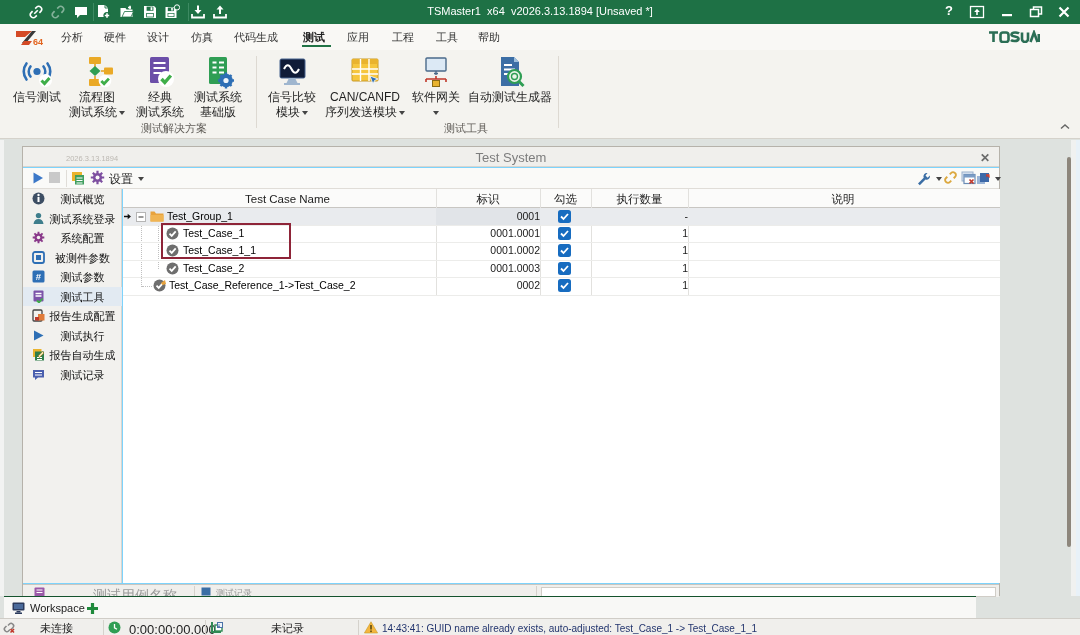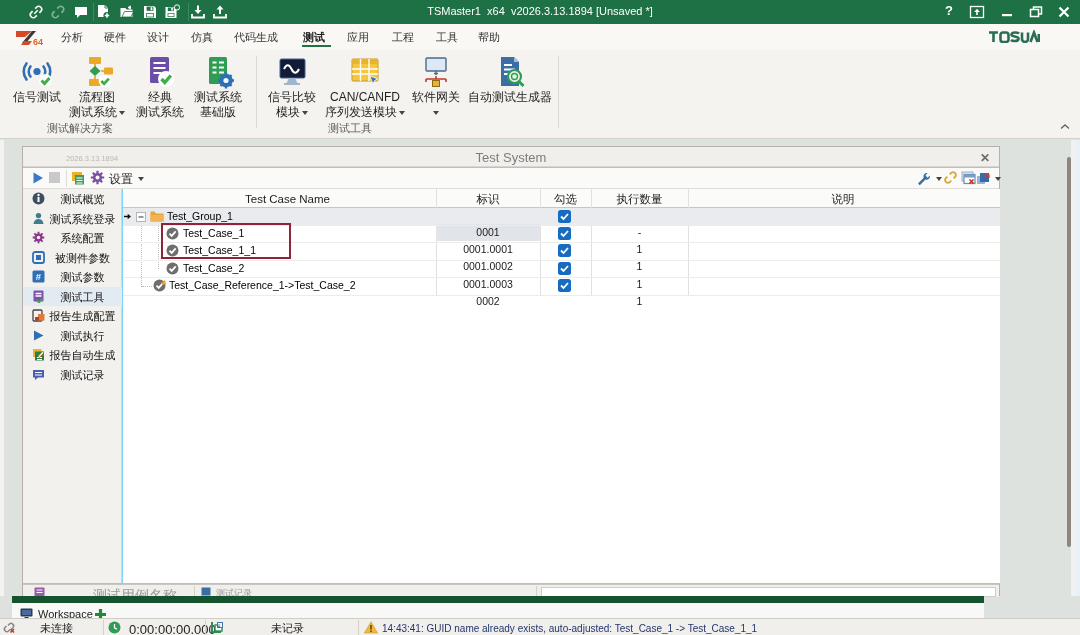--- a/index.html
+++ b/index.html
@@ -16,21 +16,21 @@
 #menubar { position:absolute; left:0; top:24px; width:1080px; height:26px; background:#f9f8f5; }
 .menuitem { position:absolute; top:6px; font-size:11px; color:#333; }
 #menu-test { font-weight:bold; color:#222; }
 #menu-underline { position:absolute; top:21px; height:2px; background:#217346; }
 
 
 #ribbon { position:absolute; left:0; top:50px; width:1080px; height:89px; background:#f4f3ef; border-bottom:1px solid #d5d2cb; }
 .rbtn { position:absolute; top:5px; text-align:center; }
 .rbtn svg { display:block; margin:0 auto; }
 .rlabel { font-size:12px; color:#1f1f1f; line-height:15px; margin-top:1px; }
-.rgroup-label { position:absolute; top:71px; font-size:11px; color:#5e5b56; text-align:left; }
+.rgroup-label { position:absolute; top:71px; font-size:11px; color:#5e5b56; text-align:right; }
 .rsep { position:absolute; top:6px; width:1px; height:72px; background:#ddd9d2; }
 .caret { display:inline-block; width:0; height:0; border-left:3.5px solid transparent; border-right:3.5px solid transparent; border-top:4px solid #444; vertical-align:middle; margin-left:2px; }
 
 
 #client { position:absolute; left:0; top:140px; width:1080px; height:456px; background:#dee2df; }
 
 
 #dialog { position:absolute; left:22px; top:6px; width:978px; height:450px; background:#7dd3fc; border:1px solid #b6b2aa; }
 #dlg-title { position:absolute; left:0; top:0; width:100%; height:20px; background:#f0efec; border-bottom:1px solid #d8d5cf; }
 #dlg-title .ver { position:absolute; left:43px; top:7px; font-size:7.5px; color:#bcb8b2; }
@@ -43,29 +43,29 @@
 .sbitem .ic { position:absolute; left:9px; top:3px; width:13px; height:13px; }
 .sbitem .tx { position:absolute; left:20px; top:3px; width:79px; text-align:center; }
 #tablearea { position:absolute; left:100px; top:0; width:877px; height:394px; background:#fff; }
 
 
 .th { position:absolute; top:2px; height:17px; font-size:11.5px; color:#222; text-align:center; line-height:17px; }
 #thead { position:absolute; left:0; top:0; width:877px; height:19px; background:#fbfbfa; border-bottom:1px solid #c8c6c2; }
 .vline { position:absolute; top:0; width:1px; background:#e2e1de; }
 .row { position:absolute; left:0; width:877px; height:17.4px; font-size:10.5px; }
 .hline { position:absolute; left:0; width:877px; height:1px; background:#ececea; }
-.cell { position:absolute; top:0; height:17px; line-height:17px; text-align:center; color:#1a1a1a;margin-top:16px; }
+.cell { position:absolute; top:0; height:17px; line-height:17px; text-align:right; color:#1a1a1a; }
 .cbx { position:absolute; width:13px; height:13px; background:#176cc0; border-radius:2.5px; top:2px; }
 .cbx svg { position:absolute; left:1px; top:1px; }
 
 
 #dlg-footer { position:absolute; left:0; top:437px; width:976px; height:13px; background:#f0efec; border-top:1px solid #c9c6c0; }
 
 
-#wsbar { position:absolute; left:12px; top:596px; width:972px; height:22px; background:#f8f8f6; border-top:7px solid #14532d; }
+#wsbar { position:absolute; left:4px; top:596px; width:972px; height:22px; background:#f8f8f6; border-top:1px solid #14532d; }
 
 #statusbar { position:absolute; left:0; top:618px; width:1080px; height:17px; background:#f0efec; border-top:1px solid #d0cdc7; font-size:11px; color:#222; }
 .ssep { position:absolute; top:1px; width:1px; height:15px; background:#d5d2cc; }
 </style>
 </head>
 <body>
 
 <div id="titlebar">
 
   <svg class="ticon" style="left:28px" viewBox="0 0 16 16">

